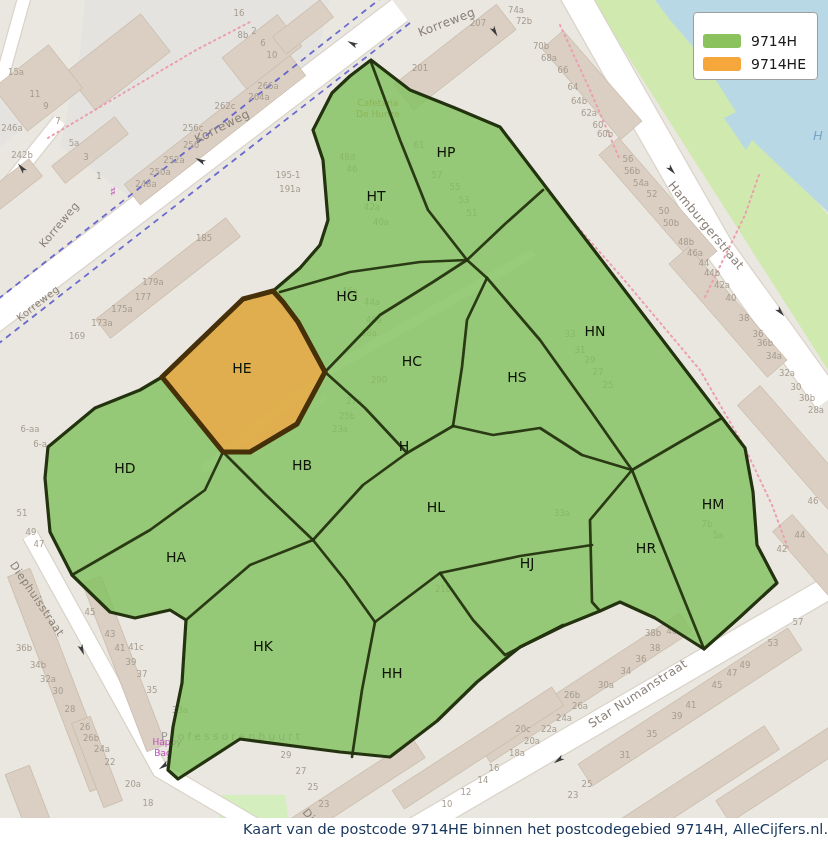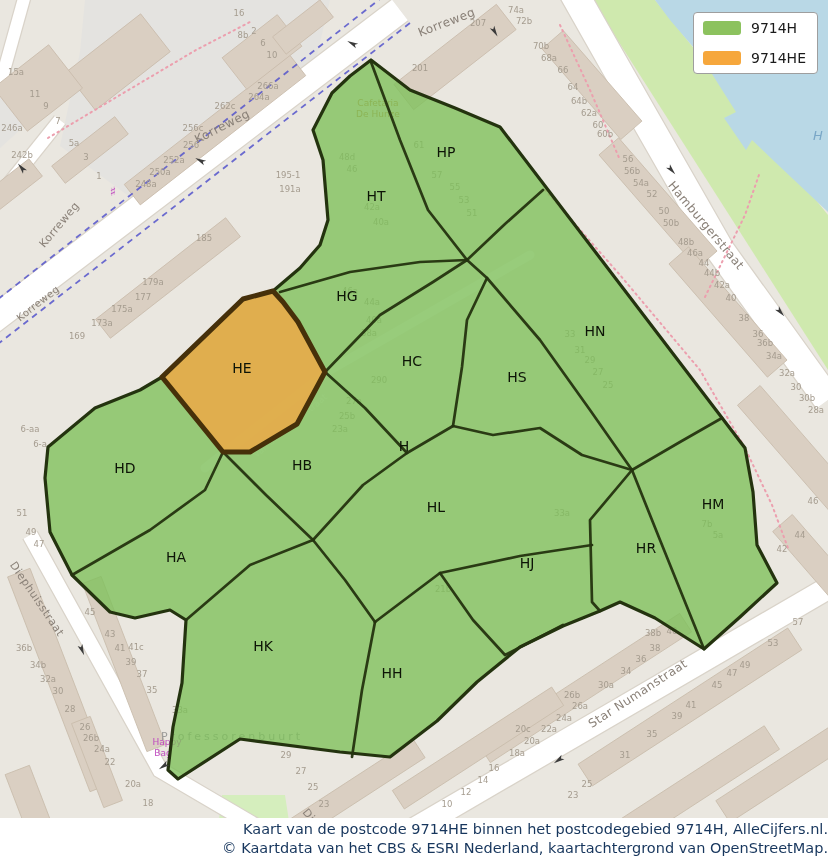--- a/index.html
+++ b/index.html
@@ -1,20 +1,20 @@
 <!DOCTYPE html>
 <html><head>
 <meta charset="utf-8">
 <style>
   html,body{margin:0;padding:0;background:#ffffff;}
   body{font-family:"DejaVu Sans","Liberation Sans",sans-serif;}
   .stage{position:relative;width:828px;height:861px;overflow:hidden;background:#fff;}
   #map-svg{position:absolute;top:0;left:0;display:block;}
   .legend{position:absolute;top:12px;right:10px;background:#ffffff;border:1px solid #9e9e9e;
-          border-radius:4px;padding:7px 11px 7px 9px;display:flex;flex-direction:column;gap:14px;z-index:5;}
+          border-radius:4px;padding:20px 11px 7px 9px;display:flex;flex-direction:column;gap:7px;z-index:5;}
   .legend-row{display:flex;align-items:center;gap:10px;}
   .legend-swatch{width:38px;height:14px;border-radius:3px;flex:0 0 auto;}
   .legend-label{font-size:14px;color:#1a1a1a;white-space:nowrap;}
   .caption{position:absolute;left:0;top:818px;width:828px;height:43px;background:#ffffff;
            color:#17365d;font-size:14.5px;line-height:19px;padding:2px 0 0 8px;box-sizing:border-box;z-index:6;text-align:right;}
   .caption div{white-space:nowrap;}
 </style>
 </head>
 <body>
 
@@ -308,15 +308,14 @@
       <span class="legend-label">9714H</span>
     </div>
     <div class="legend-row">
       <span class="legend-swatch" style="background: rgb(246, 167, 60);"></span>
       <span class="legend-label">9714HE</span>
     </div>
   </div>
 
   <div class="caption">
     <div>Kaart van de postcode 9714HE binnen het postcodegebied 9714H, AlleCijfers.nl.</div>
-    <div>© Kaartdata van het CBS &amp; ESRI Nederland, kaartachtergrond van OpenStreetMap.</div>
   </div>
 </div>
 
 </body></html>

